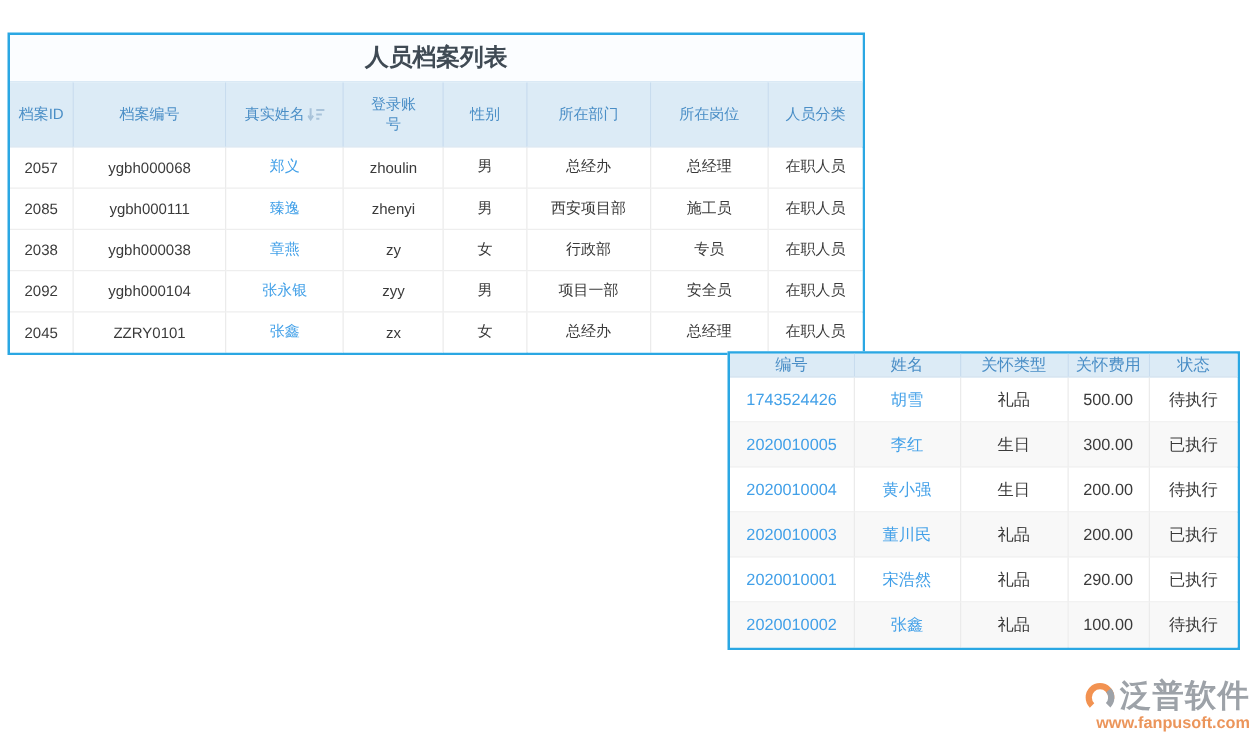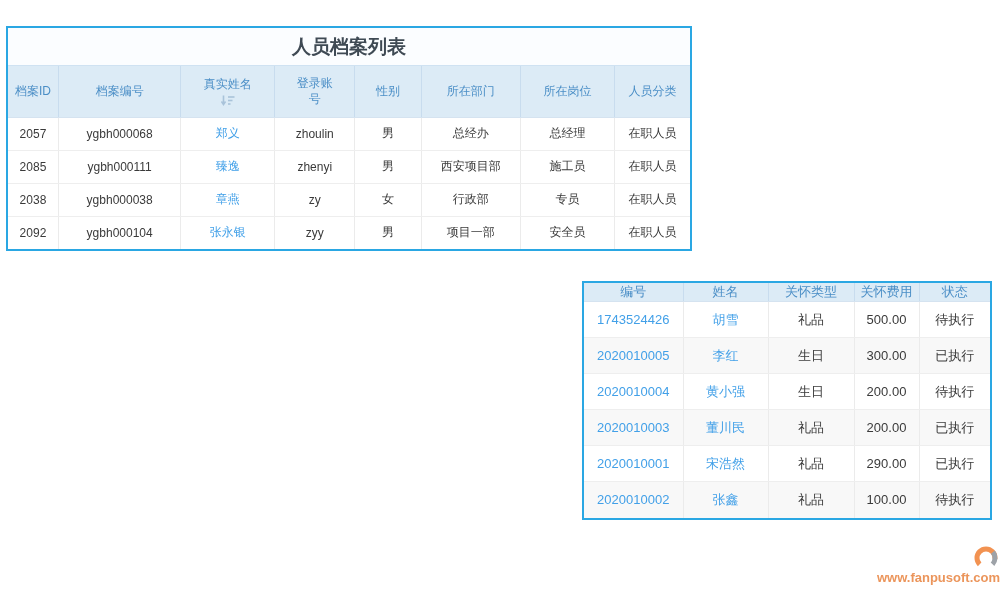--- a/index.html
+++ b/index.html
@@ -37,21 +37,21 @@
   }
   th:last-child,td:last-child{border-right:none;}
   tbody tr:last-child td{border-bottom:none;}
   #personnel-panel th{height:51px;}
   #personnel-panel td{height:33px;}
   #care-panel th{height:18px;font-size:13px;}
   #care-panel td{height:36px;font-size:13px;}
   #care-panel tbody tr:nth-child(even) td{background:#f8f8f8;}
   .link{color:var(--link,#42a0e8);cursor:pointer;text-decoration:none;}
   .narrow-head{display:inline-block;width:42px;line-height:16px;}
-  .th-stack{display:flex;flex-direction:column;align-items:center;justify-content:center;gap:2px;}
+  .th-stack{display:flex;align-items:center;justify-content:center;gap:2px;}
   .sort-icon{display:block;}
   .watermark{
     position:absolute;left:864px;top:543px;width:136px;
     opacity:.84;text-align:right;pointer-events:none;
   }
   .wm-row{display:flex;align-items:center;justify-content:flex-end;gap:2px;}
   .wm-brand{font-size:25px;font-weight:bold;color:var(--wm-text,#8b9198);letter-spacing:1px;line-height:28px;}
   .wm-url{font-size:13px;font-weight:bold;color:var(--wm-url,#e8813c);margin-top:-1px;}
 </style>
 </head>
@@ -129,20 +129,30 @@
       <tr>
         <td>2092</td>
         <td>ygbh000104</td>
         <td><span class="link">张永银</span></td>
         <td>zyy</td>
         <td>男</td>
         <td>项目一部</td>
         <td>安全员</td>
         <td>在职人员</td>
       </tr>
+      <tr>
+        <td>2045</td>
+        <td>ZZRY0101</td>
+        <td><span class="link">张鑫</span></td>
+        <td>zx</td>
+        <td>女</td>
+        <td>总经办</td>
+        <td>总经理</td>
+        <td>在职人员</td>
+      </tr>
     </tbody>
   </table>
 </div>
 
 <div class="panel" id="care-panel">
   <table>
     <colgroup>
       <col style="width:99px">
         <col style="width:85px">
         <col style="width:86px">
@@ -204,15 +214,16 @@
     </tbody>
   </table>
 </div>
 
 <div class="watermark">
   <div class="wm-row">
     <svg width="28" height="28" viewBox="0 0 28 28">
       <circle cx="14" cy="15" r="9" fill="none" stroke="#f07e31" stroke-width="5" stroke-dasharray="36 22" transform="rotate(135 14 15)"></circle>
       <circle cx="14" cy="15" r="9" fill="none" stroke="#8b9198" stroke-width="5" stroke-dasharray="13 44" transform="rotate(-40 14 15)"></circle>
     </svg>
+    <span class="wm-brand">泛普软件</span>
   </div>
   <div class="wm-url">www.fanpusoft.com</div>
 </div>
 
 </body></html>

